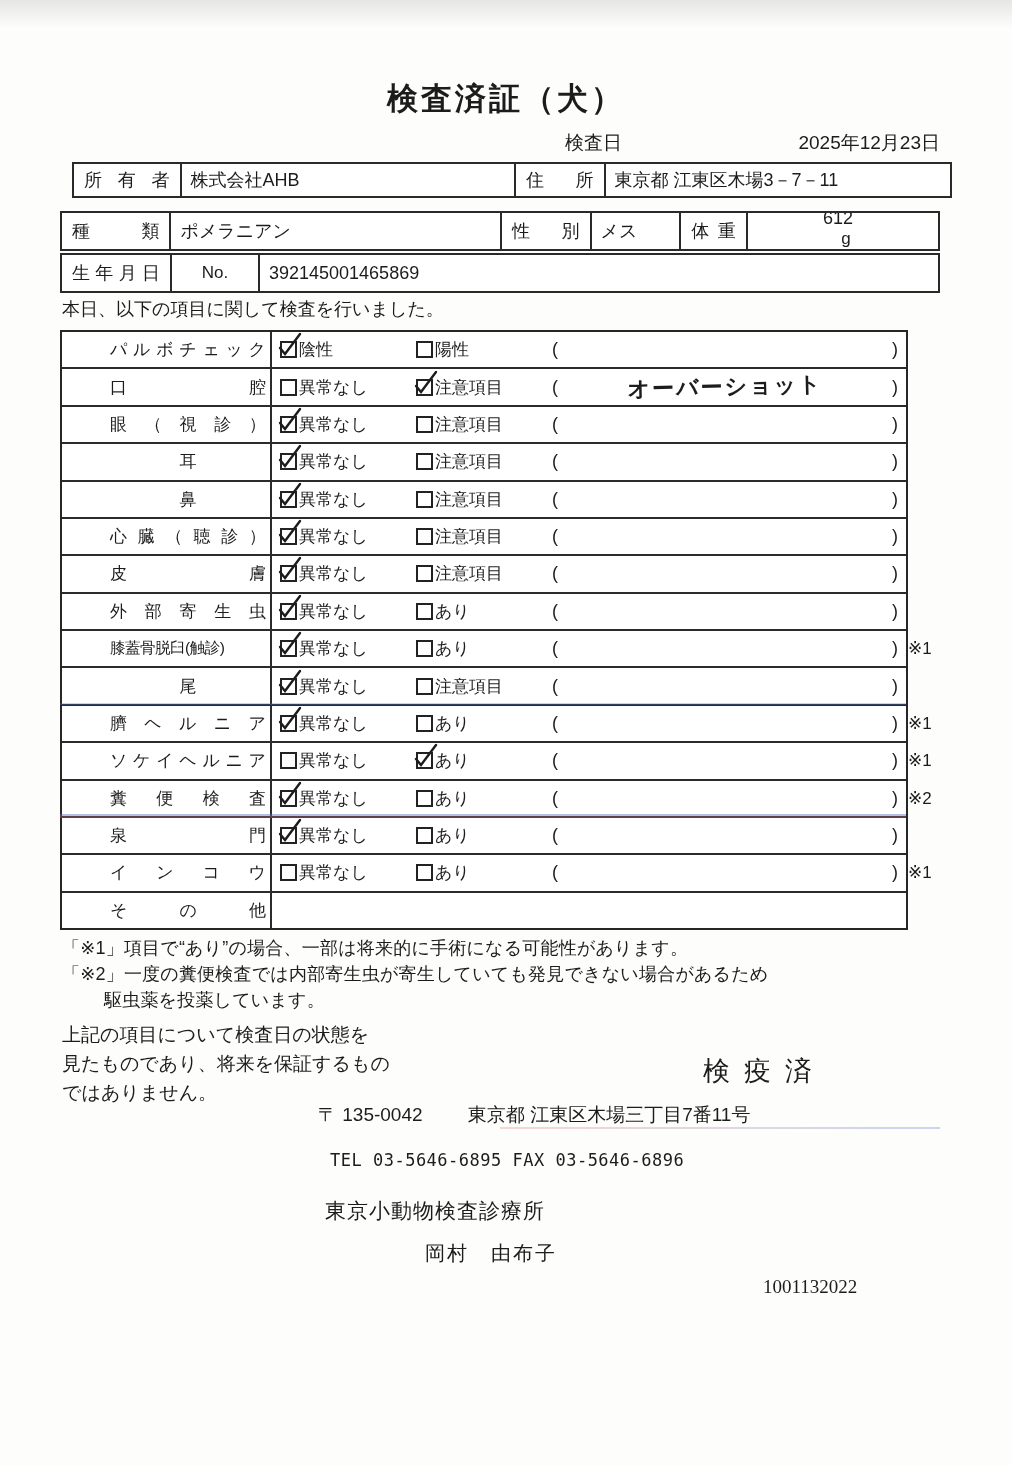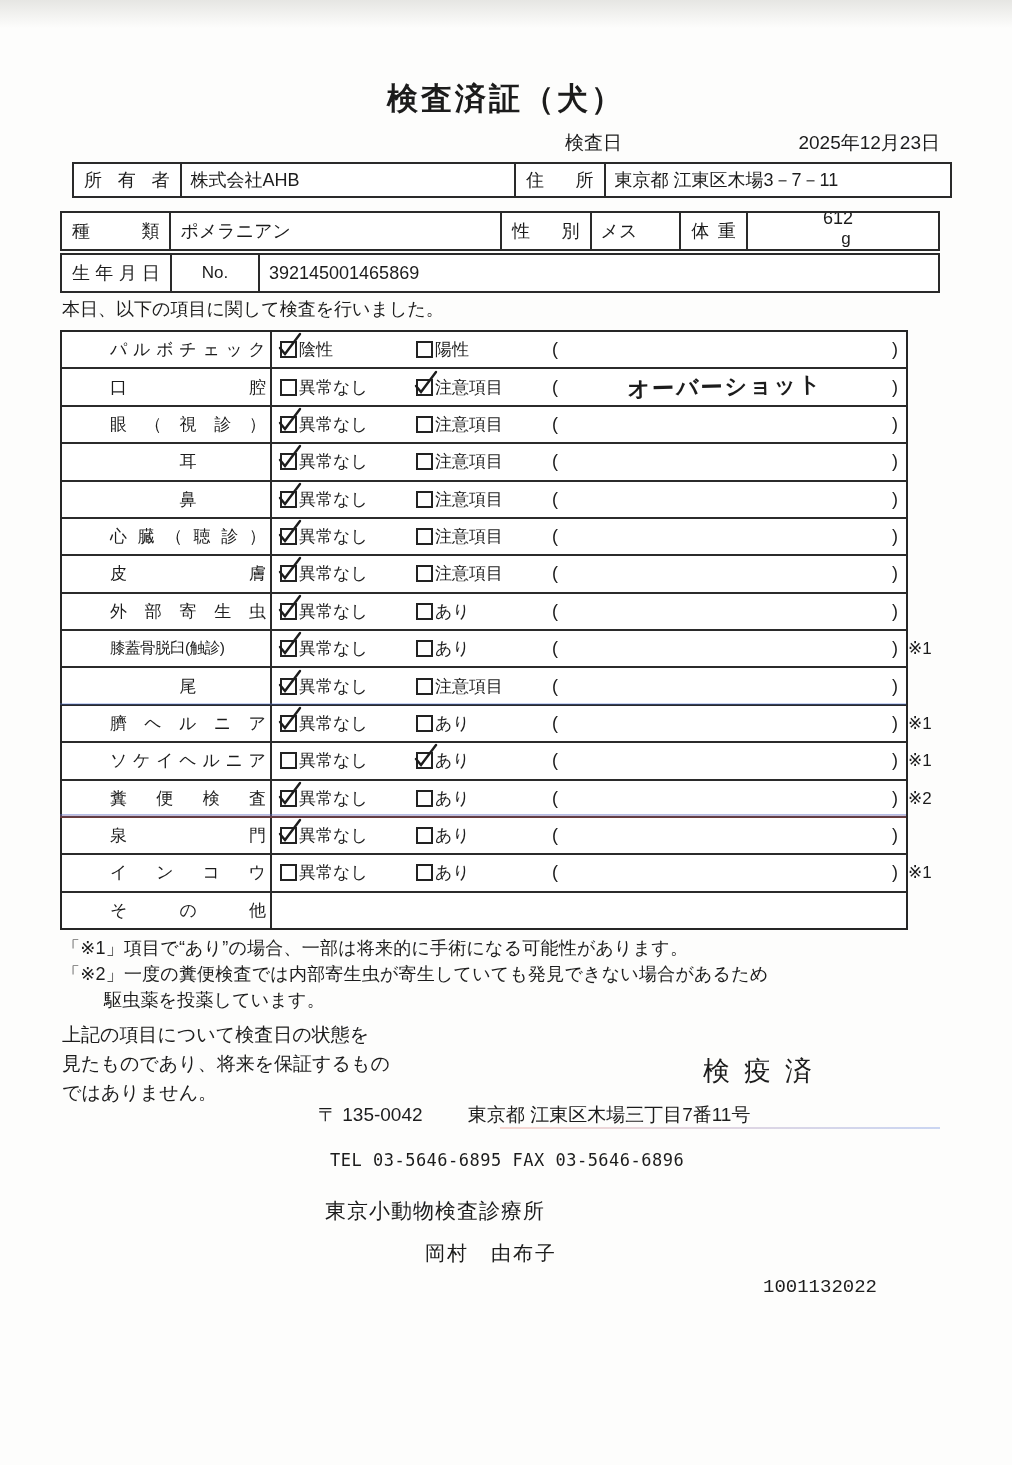--- a/index.html
+++ b/index.html
@@ -56,21 +56,21 @@
 
   .disclaimer{position:absolute;top:1020px;left:62px;font-size:19px;line-height:29px;}
   .stamp{position:absolute;top:1053px;left:703px;font-size:27px;letter-spacing:14px;}
   .postal{position:absolute;top:1102px;left:318px;font-size:19px;}
   .postal .addr{margin-left:40px;}
   .telfax{position:absolute;top:1150px;left:330px;font-size:17px;
     font-family:"DejaVu Sans Mono","Liberation Mono",monospace;letter-spacing:0.5px;}
   .clinic{position:absolute;top:1197px;left:325px;font-size:21px;letter-spacing:1px;}
   .vet{position:absolute;top:1240px;left:425px;font-size:20px;letter-spacing:2px;}
   .code{position:absolute;top:1276px;left:763px;font-size:19px;
-    font-family:Liberation Mono, monospace;}
+    font-family:Liberation Serif, serif;}
 
   
   .art{position:absolute;pointer-events:none;}
   .art1{left:60px;top:703px;width:846px;height:2px;background:rgba(70,110,215,.30);}
   .art2{left:60px;top:814px;width:846px;height:4px;
     background:linear-gradient(rgba(70,110,215,.45),rgba(225,80,60,.40));}
   .art3{left:500px;top:1127px;width:440px;height:2px;
     background:linear-gradient(90deg,rgba(225,80,60,.22),rgba(70,110,215,.28));}
 </style>
 </head>

